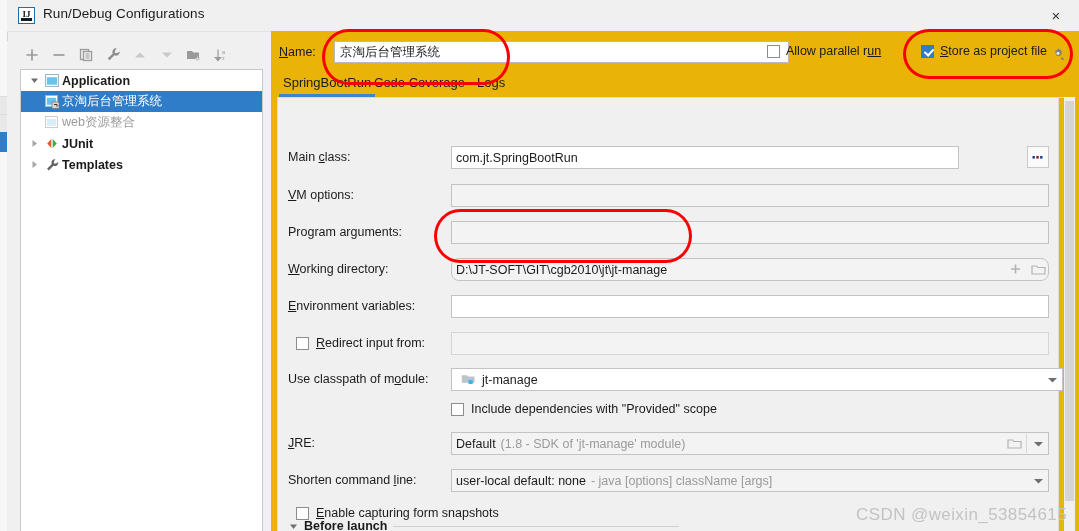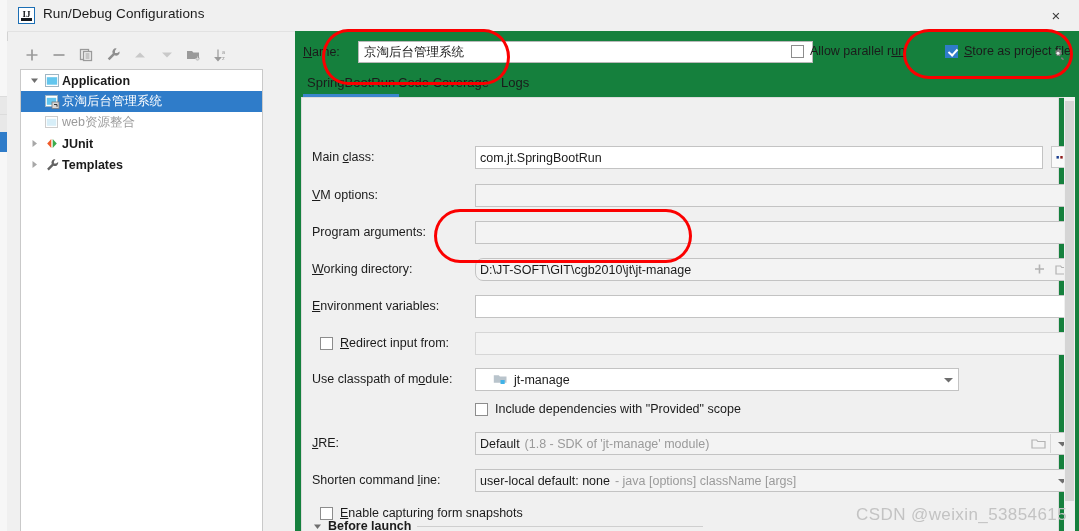--- a/index.html
+++ b/index.html
@@ -37,21 +37,21 @@
   .trow.sel{background:#2f7cc9;}
   .trow.sel .tlabel{color:#ffffff;}
   .twist{width:15px;height:21px;display:flex;align-items:center;justify-content:center;flex:0 0 15px;}
   .tico{width:20px;height:21px;display:flex;align-items:center;justify-content:center;flex:0 0 20px;}
   .tlabel{font-size:12.5px;color:#1b1b1b;}
   .tlabel.bold{font-weight:700;}
   .tlabel.muted{color:#9b9b9b;}
   .indent{padding-left:21px;}
 
   
-  .rightpane{position:absolute;left:271px;top:31px;right:0;bottom:0;background:#15803d;margin-left:24px;}
+  .rightpane{position:absolute;left:271px;top:31px;right:0;bottom:0;background:#eab308;}
 
   .name-row{position:absolute;left:8px;top:10px;right:8px;height:24px;}
   .lbl{font-size:12.5px;color:#1b1b1b;}
   .ul{text-decoration:underline;}
   .name-label{position:absolute;left:0;top:4px;}
   .name-input{position:absolute;left:55px;top:0;width:455px;height:22px;background:#fff;border:1px solid #b9b9b9;
       box-sizing:border-box;padding:0 5px;line-height:20px;font-size:12.5px;color:#1b1b1b;}
   .chk-wrap{position:absolute;top:3px;display:flex;align-items:center;gap:6px;}
   .cbox{width:13px;height:13px;border:1px solid #8d8d8d;background:#fff;box-sizing:border-box;flex:0 0 13px;position:relative;}
   .cbox.on{background:#2f7cc9;border-color:#2f7cc9;}
@@ -260,21 +260,21 @@
     <div class="tabs">
       <div class="tab active" style="left:4px;">SpringBootRun</div>
       <div class="tab" style="left:95px;">Code Coverage</div>
       <div class="tab" style="left:198px;">Logs</div>
     </div>
 
     <div class="card">
 
       <div class="frow" style="top:48px;left:10px;right:10px;">
         <span class="flabel">Main <span class="ul">c</span>lass:</span>
-        <div class="fctl" style="left:163px;width:568px;">com.jt.SpringBootRun</div>
+        <div class="fctl" style="left:163px;width:508px;">com.jt.SpringBootRun</div>
         <div class="dots-btn" style="left:739px;top:0;">
           <svg width="13" height="5" viewBox="0 0 13 5">
               <rect x="0.5" y="1" width="2.4" height="2.6" fill="#1b3f8f"></rect>
               <rect x="4.3" y="1" width="2.4" height="2.6" fill="#8f1b1b"></rect>
               <rect x="8.1" y="1" width="2.4" height="2.6" fill="#1b3f8f"></rect>
             </svg>
         </div>
       </div>
 
       <div class="frow" style="top:86px;left:10px;right:10px;">
@@ -314,21 +314,21 @@
       <div class="frow" style="top:234px;left:10px;right:10px;">
         <div class="inline-chk" style="left:8px;top:4px;">
           <span class="cbox"></span>
           <span class="lbl"><span class="ul">R</span>edirect input from:</span>
         </div>
         <div class="fctl gray" style="left:163px;width:598px;border-color:#d6d6d6;"></div>
       </div>
 
       <div class="frow" style="top:270px;left:10px;right:10px;">
         <span class="flabel">Use classpath of m<span class="ul">o</span>dule:</span>
-        <div class="fctl" style="left:163px;width:484px;padding-left:16px;">
+        <div class="fctl" style="left:163px;width:612px;padding-left:8px;">
           <span class="ibtn" style="margin-right:6px;">
             <svg width="15" height="13" viewBox="0 0 15 13">
                 <path d="M0.8 2.2h5l1.1 1.4H13.5v6.2H0.8z" fill="#b9c4cc"></path>
                 <rect x="7.5" y="7" width="4.2" height="4" fill="#3fb2e8"></rect>
               </svg>
           </span>
           <span>jt-manage</span>
           <span class="dd-arrow">
             <svg width="11" height="8" viewBox="0 0 11 8">
                 <path d="M1 2h9l-4.5 4.5z" fill="#6e6e6e"></path>

